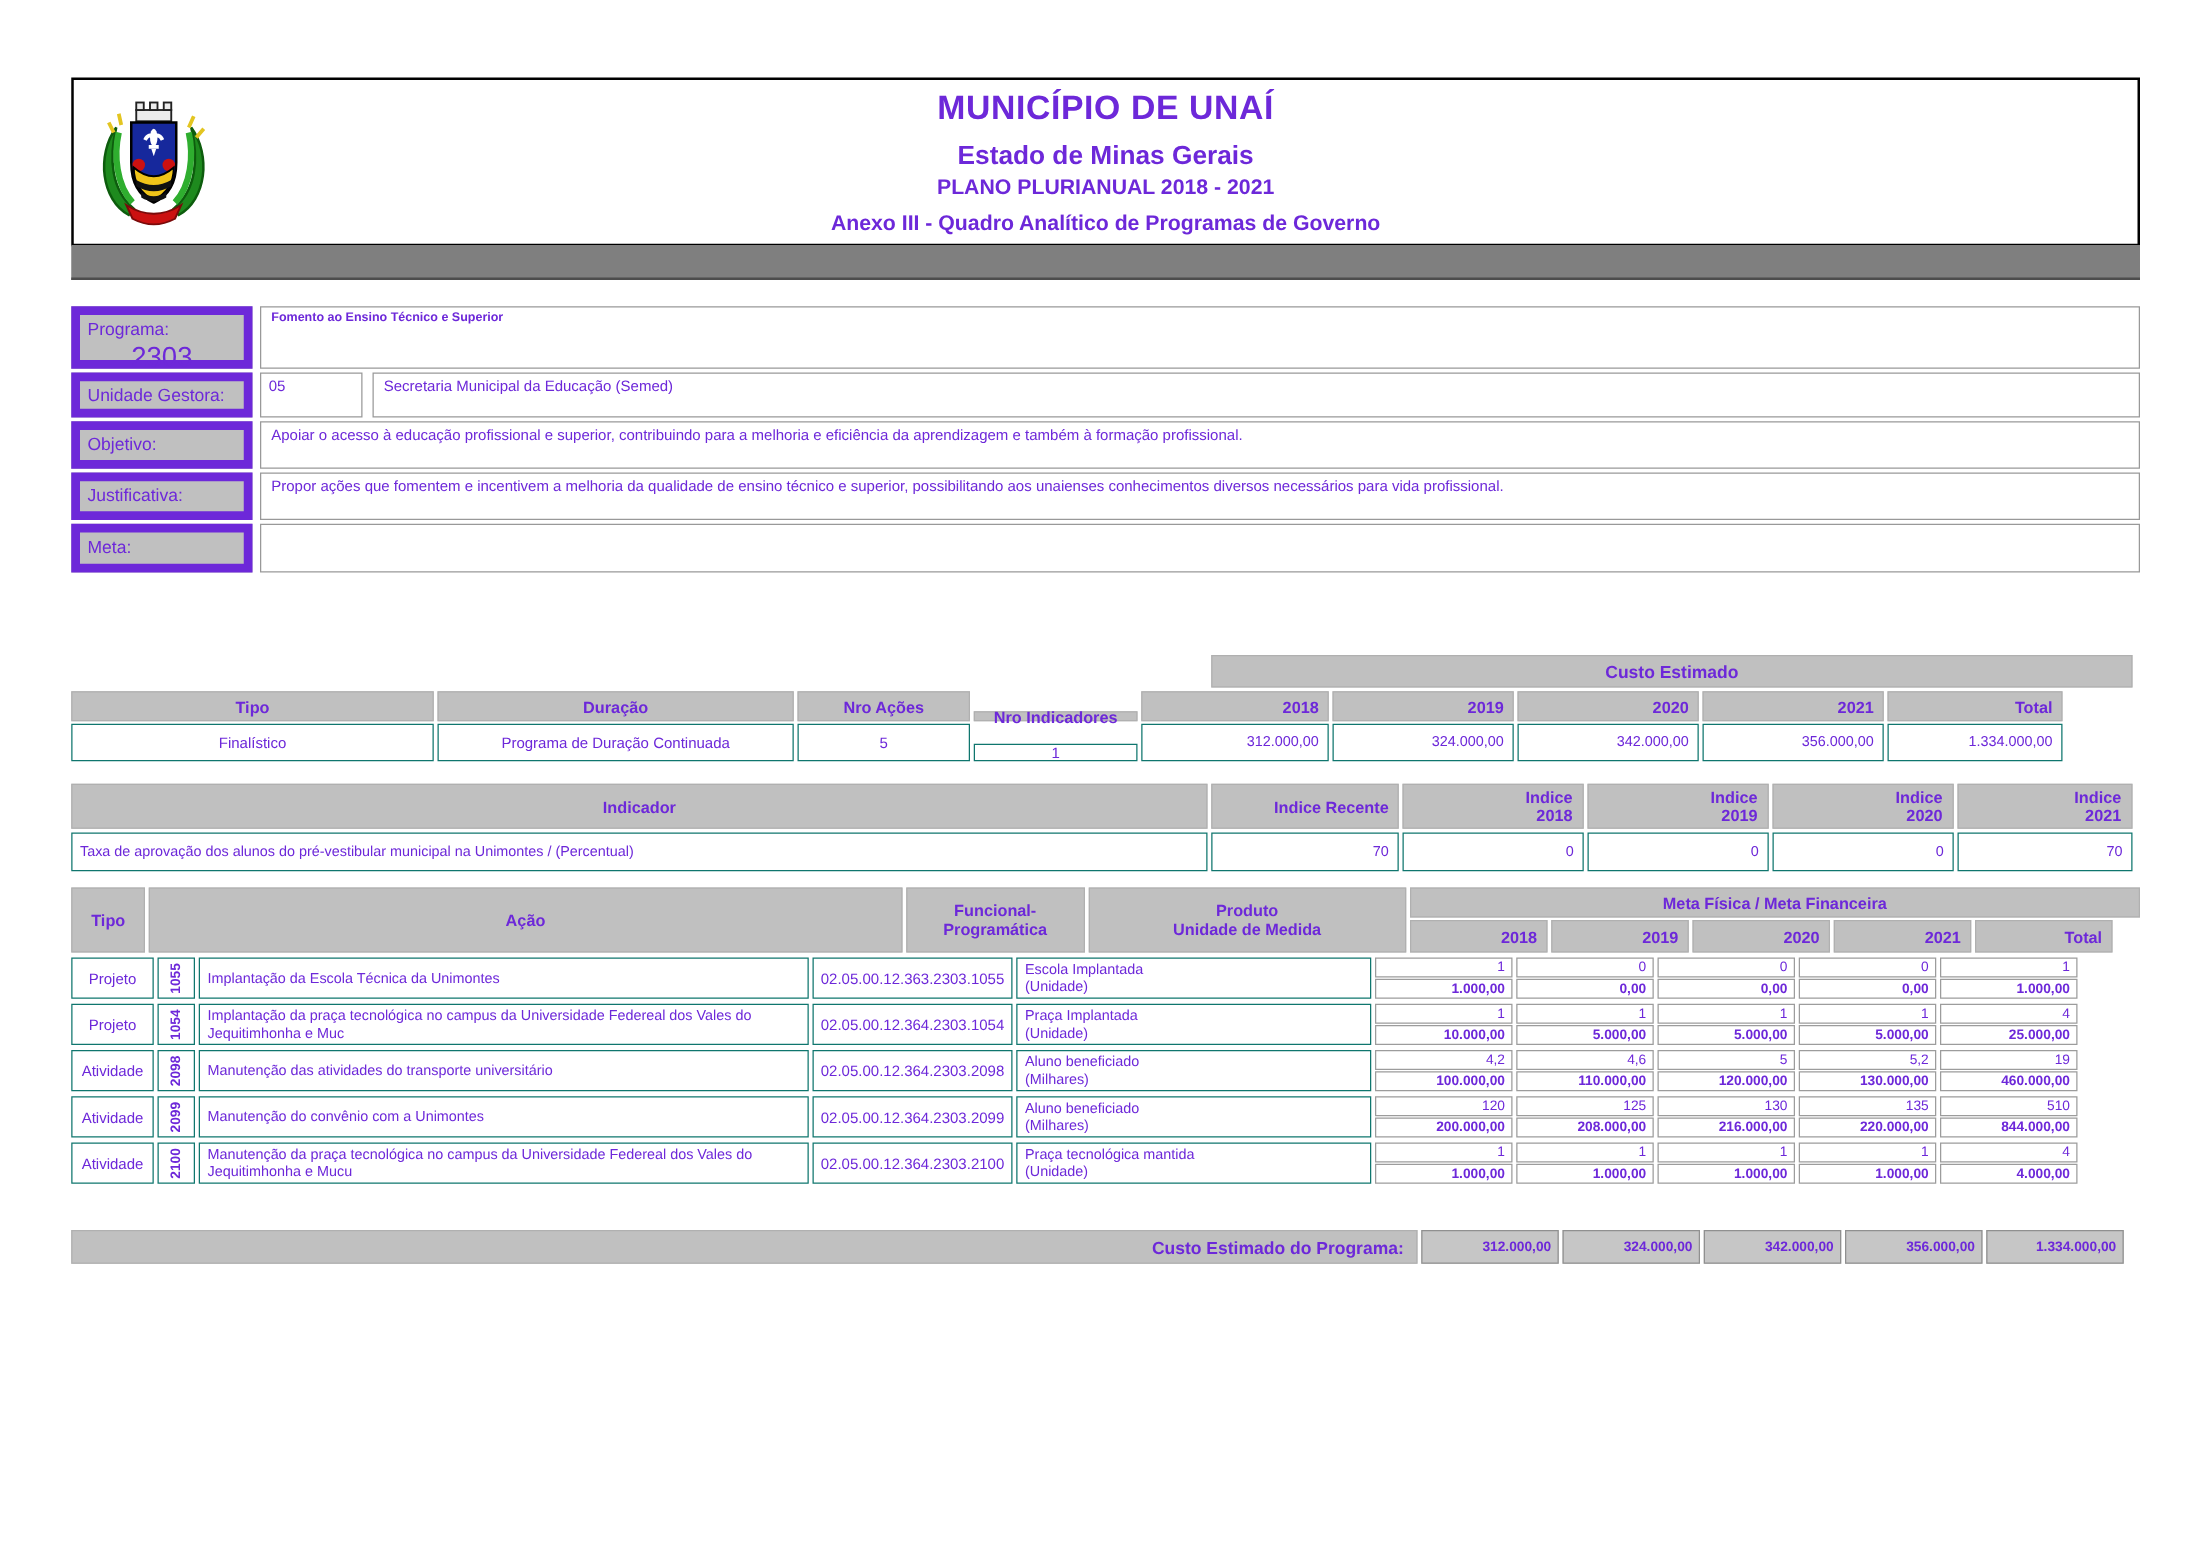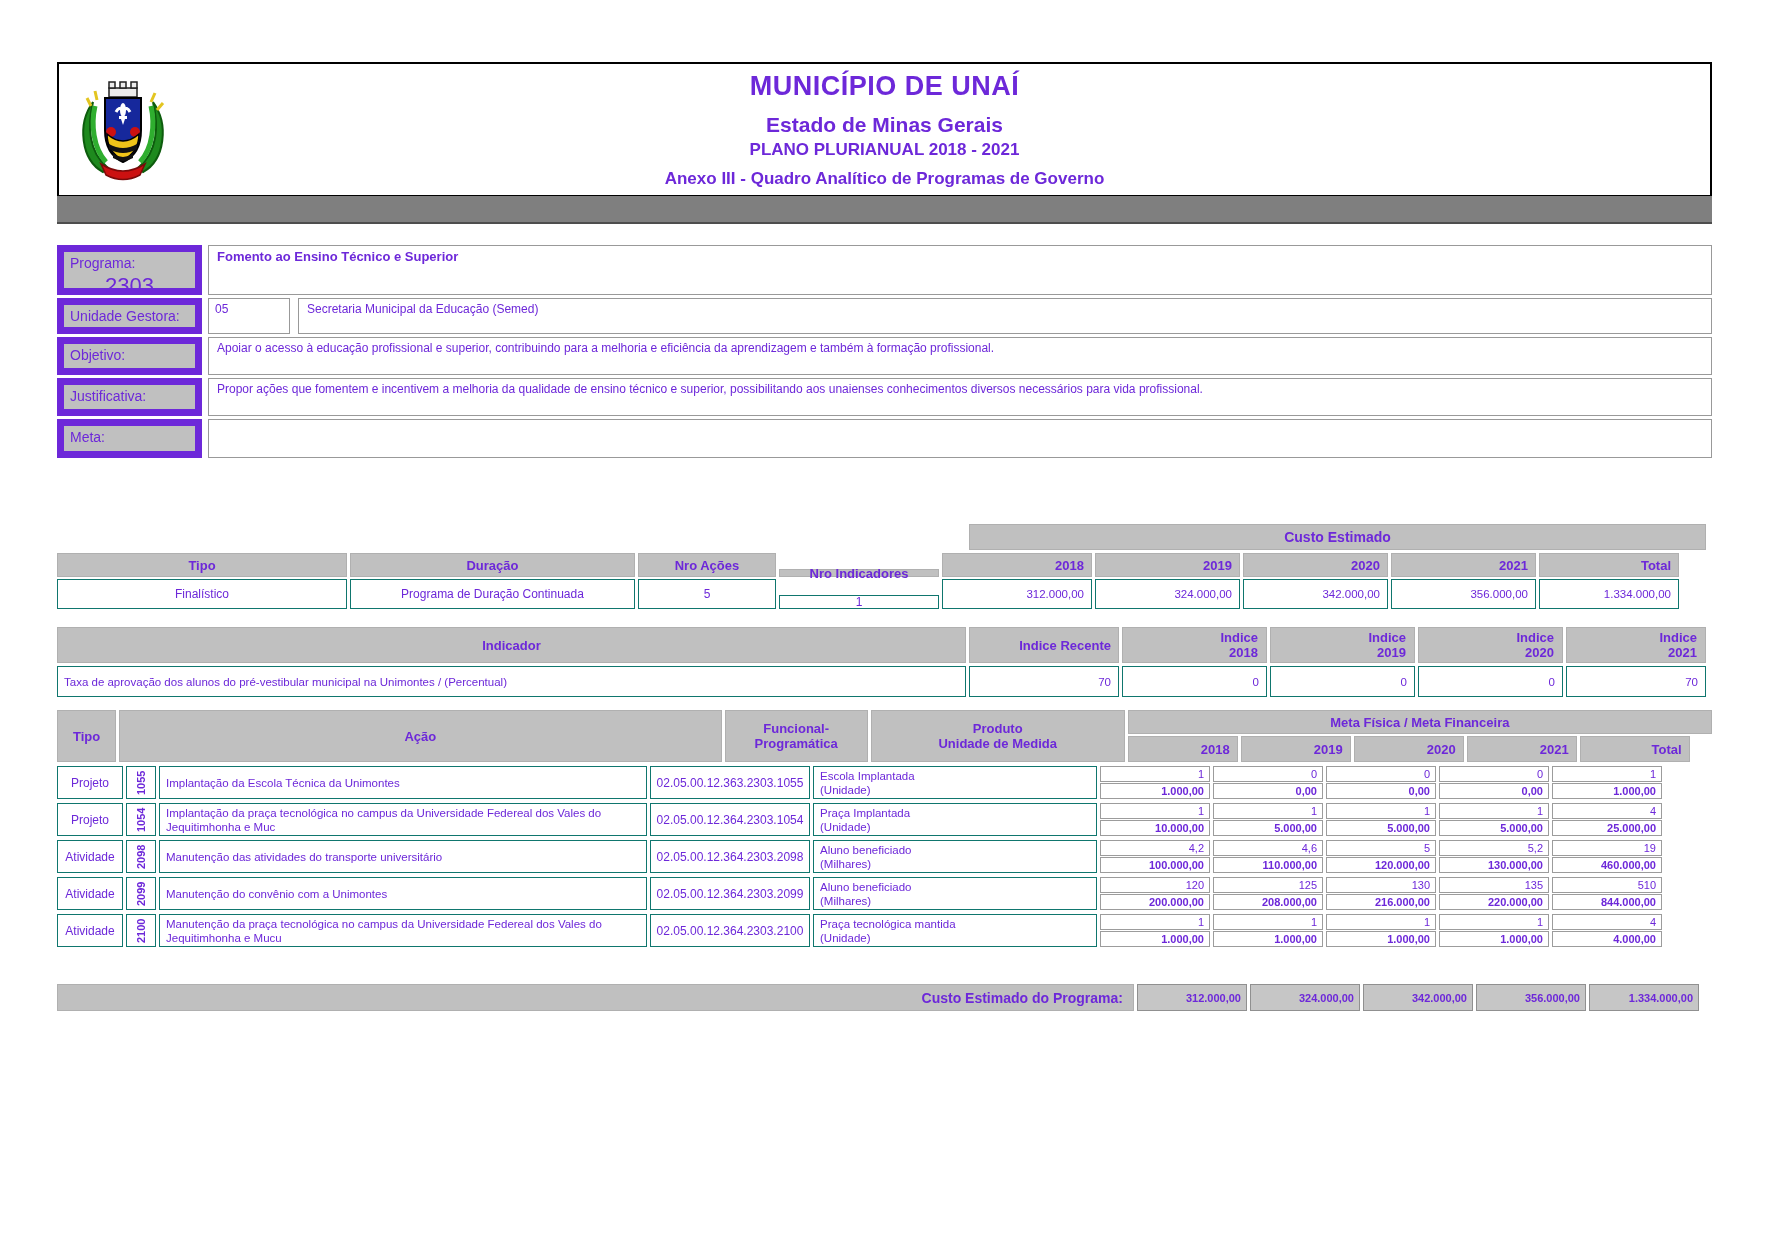--- a/index.html
+++ b/index.html
@@ -19,21 +19,21 @@
   .band{position:absolute;left:57px;top:196px;width:1655px;height:28px;background:#7f7f7f;
         border-bottom:2px solid #4d4d4d;box-sizing:border-box;}
 
   
   .prog-grid{position:absolute;left:57px;top:245px;width:1655px;
              display:grid;grid-template-columns:145px 1fr;column-gap:6px;row-gap:3px;
              grid-template-rows:50px 36px 38px 38px 39px;}
   .plabel{background:#c0c0c0;border:7px solid #6d28d9;padding:3px 6px;font-size:14px;box-sizing:border-box;}
   .pvalue{background:#fff;border:1px solid #999;padding:3px 8px;font-size:12px;box-sizing:border-box;}
   .prog-code{text-align:center;font-size:22px;margin-top:2px;}
-  .prog-name{font-weight:bold;font-size:13px;}
+  .prog-name{font-weight:bold;font-size:10px;}
   .unit-row{display:flex;gap:8px;padding:0;border:none;background:transparent;}
   .unit-code{width:82px;border:1px solid #999;background:#fff;padding:3px 6px;font-size:12px;box-sizing:border-box;}
   .unit-name{flex:1;border:1px solid #999;background:#fff;padding:3px 8px;font-size:12px;box-sizing:border-box;}
 
   
   .hcell{background:#c0c0c0;border:1px solid #b0b0b0;box-sizing:border-box;
          font-weight:bold;font-size:13px;display:flex;align-items:center;justify-content:center;}
   .hcell.num{justify-content:flex-end;padding-right:7px;}
   .dcell{background:#fff;border:1px solid #0f766e;box-sizing:border-box;font-size:12px;
          display:flex;align-items:center;justify-content:center;padding:1px 4px;}
@@ -67,21 +67,21 @@
       writing-mode:vertical-rl;transform:rotate(180deg);text-align:center;
       display:flex;align-items:center;justify-content:center;}
   .arow .cell-acao{width:488px;line-height:14px;}
   .arow .cell-func{width:160px;}
   .arow .cell-prod{width:284px;flex-direction:column;align-items:flex-start;justify-content:flex-start;line-height:14px;padding-top:2px;}
   .meta-pair{width:110px;display:flex;flex-direction:column;gap:1px;}
   .meta-pair>div{flex:1;border:1px solid #9c9c9c;background:#fff;box-sizing:border-box;
       font-size:11px;text-align:right;padding:1px 5px;display:flex;align-items:center;justify-content:flex-end;}
   .meta-pair .fin{font-weight:bold;}
   .w66{width:66px;} .w558{width:674px;} .w160{width:160px;} .w284{width:284px;} .w110{width:110px;}
-  .c290{width:290px;} .c285{width:285px;} .c165{width:138px;} .c160{width:160px;margin-top:16px;}
+  .c290{width:290px;} .c285{width:285px;} .c165{width:138px;} .c160{width:131px;margin-top:16px;}
   .c150{width:150px;} .c145{width:145px;} .c140{width:140px;} .c909{width:909px;}
 
   
   .foot{position:absolute;left:57px;top:984px;width:1655px;height:27px;display:flex;gap:3px;}
   .foot-label{width:1077px;background:#c0c0c0;border:1px solid #b0b0b0;box-sizing:border-box;
       font-weight:bold;font-size:14px;display:flex;align-items:center;justify-content:flex-end;padding-right:10px;}
   .foot-val{width:110px;background:#c6c6c6;border:1px solid #909090;box-sizing:border-box;
       font-weight:bold;font-size:11px;display:flex;align-items:center;justify-content:flex-end;padding-right:5px;}
 </style>
 </head>

